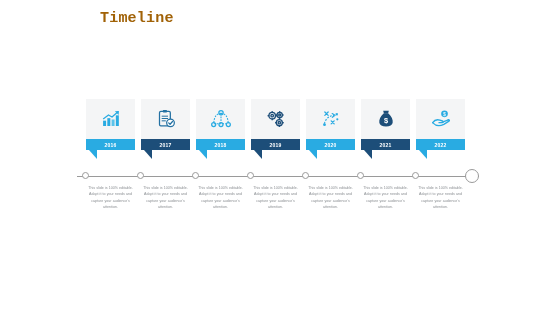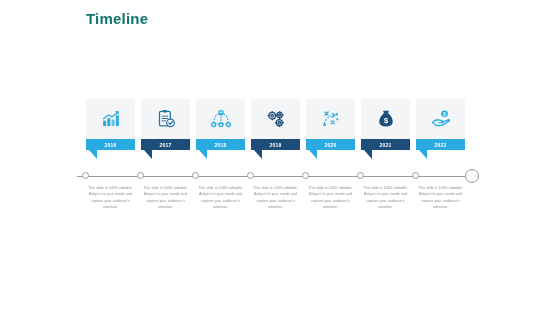--- a/index.html
+++ b/index.html
@@ -18,27 +18,28 @@
   #slide {
     position: relative;
     width: 560px;
     height: 315px;
     background: #ffffff;
   }
 
   
   #title {
     position: absolute;
-    left: 86px;
+    left: 100px;
     top: 10px;
     font-size: 15px;
     font-weight: bold;
-    color: #0f766e;
+    color: #a16207;
     letter-spacing: 0.2px;
     white-space: nowrap;
+    font-family: Liberation Mono, monospace;
   }
 
   
   #timeline {
     position: absolute;
     left: 86px;
     top: 99px;
     width: 390px;
     height: 150px;
   }

